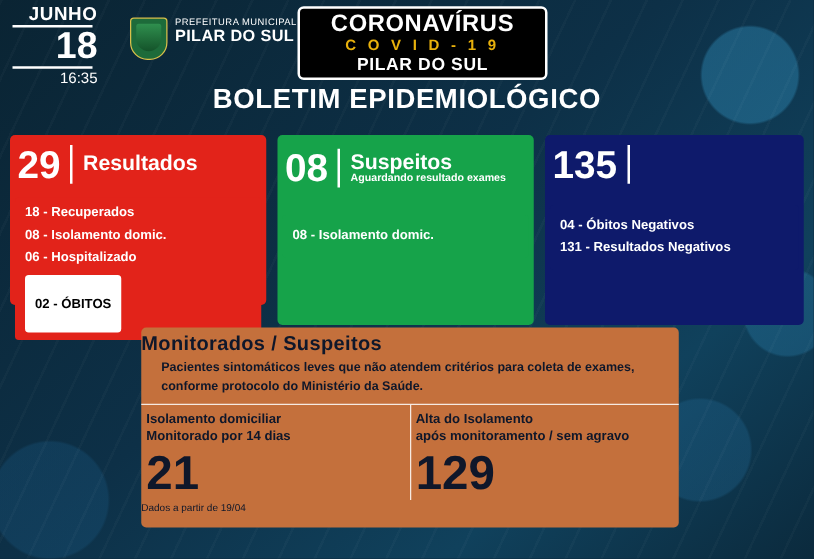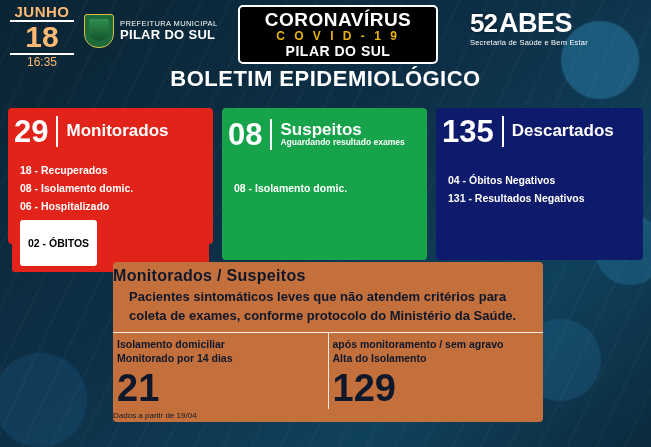--- a/index.html
+++ b/index.html
@@ -24,30 +24,30 @@
     content:"";position:absolute;inset:0;
     background:
       repeating-linear-gradient(115deg, rgba(255,255,255,0.025) 0 2px, rgba(0,0,0,0) 2px 26px);
   }
   .wrap{position:absolute;inset:0;}
 
   
   .header{position:absolute;left:0;top:0;width:651px;height:62px;}
   .date-box{
     position:absolute;left:6px;top:4px;width:72px;height:60px;
-    color:#fdba74;text-align:center;line-height:1;
+    color:#ffffff;text-align:right;line-height:1;
   }
   .date-month{font-size:15px;font-weight:bold;letter-spacing:.5px;}
   .date-day{font-size:30px;font-weight:bold;margin-top:-1px;}
   .date-time{font-size:12px;margin-top:0px;}
   .date-rule{height:2px;background:#fff;margin:1px 4px;}
 
   .brasao{
-    position:absolute;left:84px;top:14px;width:140px;height:34px;
-    display:flex;align-items:center;gap:6px;
+    position:absolute;left:104px;top:14px;width:140px;height:34px;
+    display:flex;gap:6px;
   }
   .brasao-shield{
     width:28px;height:32px;background:#1d6b3a;
     border:1px solid #d9c04a;
     border-radius:3px 3px 14px 14px;
     position:relative;flex:0 0 auto;
   }
   .brasao-shield:before{
     content:"";position:absolute;left:4px;top:4px;right:4px;bottom:6px;
     background:linear-gradient(180deg,#2f8f4e,#14532a);
@@ -113,21 +113,21 @@
   #c-desc .body{background:#0e1a6b;margin-top:10px;}
   #c-desc .line{font-size:10.5px;}
 
   
   .mon{
     position:absolute;left:113px;top:262px;width:430px;height:160px;
     background:#c4703c;border-radius:4px;text-align:left;color:#0f172a;
     box-sizing:border-box;padding-top:5px;
   }
   .mon-title{font-size:16px;font-weight:bold;letter-spacing:.3px;}
-  .mon-desc{font-size:13px;font-weight:bold;line-height:1.45;margin-top:3px;padding:0 16px;}
+  .mon-desc{font-size:10px;font-weight:bold;line-height:1.45;margin-top:3px;padding:0 16px;}
   .mon-cols{
     display:flex;margin-top:6px;border-top:1px solid rgba(255,255,255,.85);
   }
   .mon-col{flex:1;padding:4px 4px 0;}
   .mon-col + .mon-col{border-left:1px solid rgba(255,255,255,.85);}
   .mon-col-t{font-size:10.5px;font-weight:bold;line-height:1.35;}
   .mon-col-n{font-size:38px;font-weight:bold;line-height:1.05;margin-top:4px;}
   .mon-foot{font-size:8px;margin-top:2px;}
 </style>
 </head>
@@ -154,36 +154,29 @@
         <div class="brasao-l2">PILAR DO SUL</div>
       </div>
     </div>
 
     <div class="covid-box">
       <div class="covid-l1">CORONAVÍRUS</div>
       <div class="covid-l2">C O V I D - 1 9</div>
       <div class="covid-l3">PILAR DO SUL</div>
     </div>
 
-    <div class="abes">
-      <div class="abes-main">
-        <span class="abes-52">52</span>
-        <span class="abes-word">ABES</span>
-      </div>
-      <div class="abes-sub">Secretaria de Saúde e Bem Estar</div>
-    </div>
   </div>
 
   <div class="boletim">BOLETIM EPIDEMIOLÓGICO</div>
 
   <div class="card" id="c-conf">
     <div class="head">
       <div class="num">29</div>
       <div class="titlewrap">
-        <div class="title">Monitorados</div>
+        <div class="title">Resultados</div>
       </div>
     </div>
     <div class="body">
       <div class="line">18 - Recuperados</div>
       <div class="line">08 - Isolamento domic.</div>
       <div class="line">06 - Hospitalizado</div>
       <div class="obitos">02 - ÓBITOS</div>
     </div>
   </div>
 
@@ -196,41 +189,38 @@
       </div>
     </div>
     <div class="body">
       <div class="line">08 - Isolamento domic.</div>
     </div>
   </div>
 
   <div class="card" id="c-desc">
     <div class="head">
       <div class="num">135</div>
-      <div class="titlewrap">
-        <div class="title">Descartados</div>
-      </div>
     </div>
     <div class="body">
       <div class="line">04 - Óbitos Negativos</div>
       <div class="line">131 - Resultados Negativos</div>
     </div>
   </div>
 
   <div class="mon">
     <div class="mon-title">Monitorados / Suspeitos</div>
     <div class="mon-desc">Pacientes sintomáticos leves que não atendem critérios para coleta de exames, conforme protocolo do Ministério da Saúde.</div>
     <div class="mon-cols">
       <div class="mon-col">
         <div class="mon-col-t">Isolamento domiciliar</div>
         <div class="mon-col-t">Monitorado por 14 dias</div>
         <div class="mon-col-n">21</div>
       </div>
       <div class="mon-col">
+        <div class="mon-col-t">Alta do Isolamento</div>
         <div class="mon-col-t">após monitoramento / sem agravo</div>
-        <div class="mon-col-t">Alta do Isolamento</div>
         <div class="mon-col-n">129</div>
       </div>
     </div>
     <div class="mon-foot">Dados a partir de 19/04</div>
   </div>
 
 </div>
 
 </body></html>

